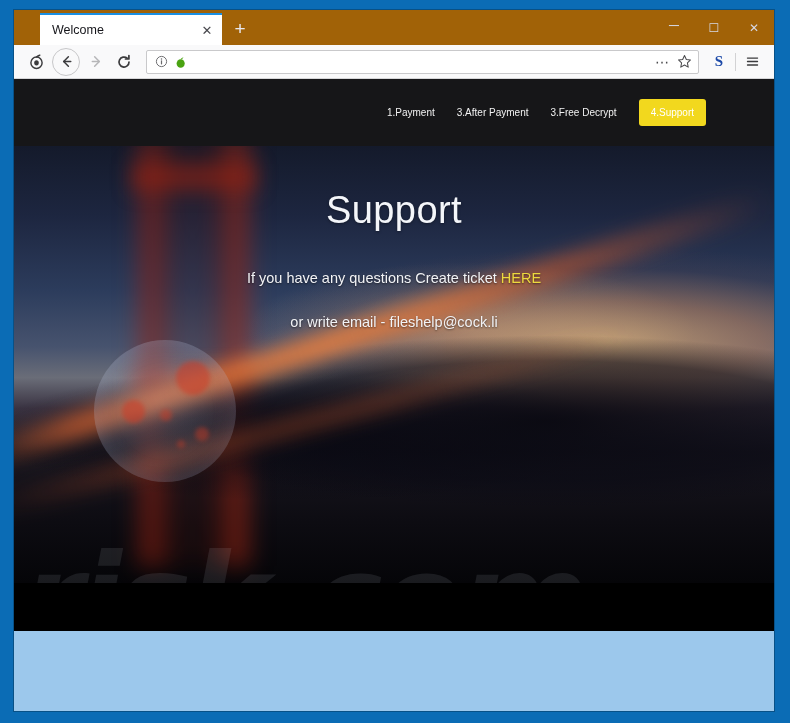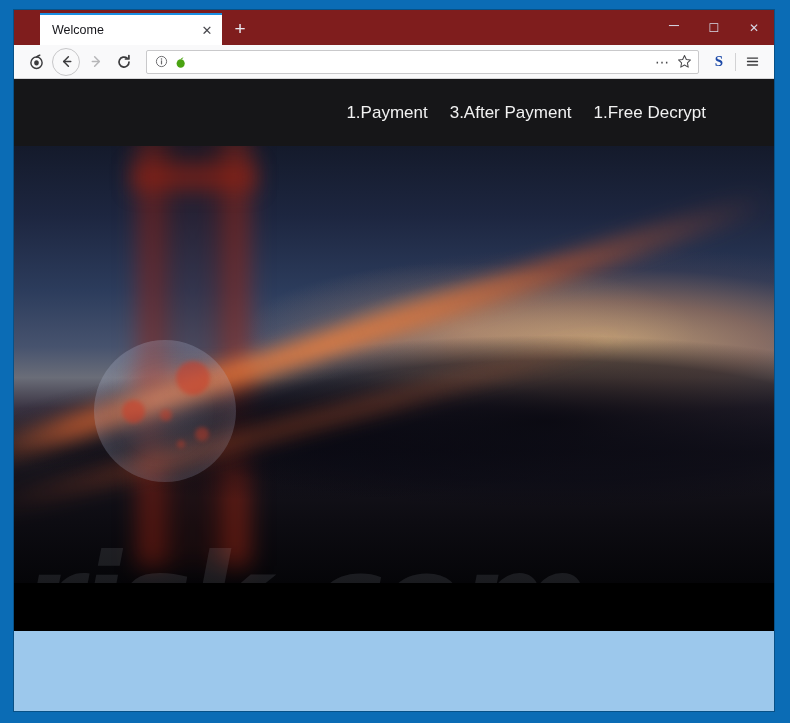--- a/index.html
+++ b/index.html
@@ -30,21 +30,21 @@
     height: 701px;
     background: #ffffff;
     box-shadow: 0 0 0 1px rgba(0,0,0,0.25);
     overflow: hidden;
   }
 
   
   #titlebar {
     position: relative;
     height: 35px;
-    background: #7f1d1d;
+    background: #a16207;
     display: flex;
     align-items: flex-end;
   }
   .tabstrip {
     display: flex;
     align-items: flex-end;
     height: 35px;
     padding-left: 26px;
   }
   .tab {
@@ -202,21 +202,21 @@
     height: 67px;
     background: #161618;
     display: flex;
     align-items: center;
     justify-content: flex-end;
     padding-right: 68px;
     box-sizing: border-box;
   }
   .nav-item {
     color: #f2f2f2;
-    font-size: 17px;
+    font-size: 10px;
     margin-left: 22px;
     cursor: pointer;
     white-space: nowrap;
   }
   .nav-item.active {
     background: #f2d81e;
     color: #ffffff;
     padding: 8px 12px;
     border-radius: 3px;
   }
@@ -506,21 +506,22 @@
           </svg>
         </div>
       </div>
     </div>
 
     <div id="page">
 
       <div id="site-nav">
         <div class="nav-item">1.Payment</div>
         <div class="nav-item">3.After Payment</div>
-        <div class="nav-item">1.Free Decrypt</div>
+        <div class="nav-item">3.Free Decrypt</div>
+        <div class="nav-item active">4.Support</div>
       </div>
 
       <div id="hero">
         <div class="bg-layer bg-base"></div>
         <div class="bg-layer bg-sunset"></div>
         <div class="bridge-tower"></div>
         <div class="bridge-crossbeam"></div>
         <div class="bridge-crossbeam2"></div>
         <div class="bg-layer bg-hills"></div>
         <div class="bridge-cable"></div>
@@ -528,20 +529,27 @@
 
         <div class="lens-flare"></div>
         <div class="bokeh" style="left:162px;top:215px;width:34px;height:34px;"></div>
         <div class="bokeh" style="left:108px;top:254px;width:23px;height:23px;"></div>
         <div class="bokeh" style="left:146px;top:263px;width:12px;height:12px;opacity:0.85;"></div>
         <div class="bokeh" style="left:181px;top:281px;width:14px;height:14px;opacity:0.8;"></div>
         <div class="bokeh" style="left:163px;top:294px;width:8px;height:8px;opacity:0.75;"></div>
 
         <div class="watermark wm-risk">risk.com</div>
 
+        <div id="hero-text">
+          <h1 id="hero-title">Support</h1>
+          <div class="hero-line">
+            <span>If you have any questions Create ticket </span><span class="link-here">HERE</span>
+          </div>
+          <div class="hero-line second">or write email - fileshelp@cock.li</div>
+        </div>
       </div>
 
       <div id="site-footer"></div>
       <div id="below-page"></div>
     </div>
 
   </div>
 </div>
 
 </body></html>

